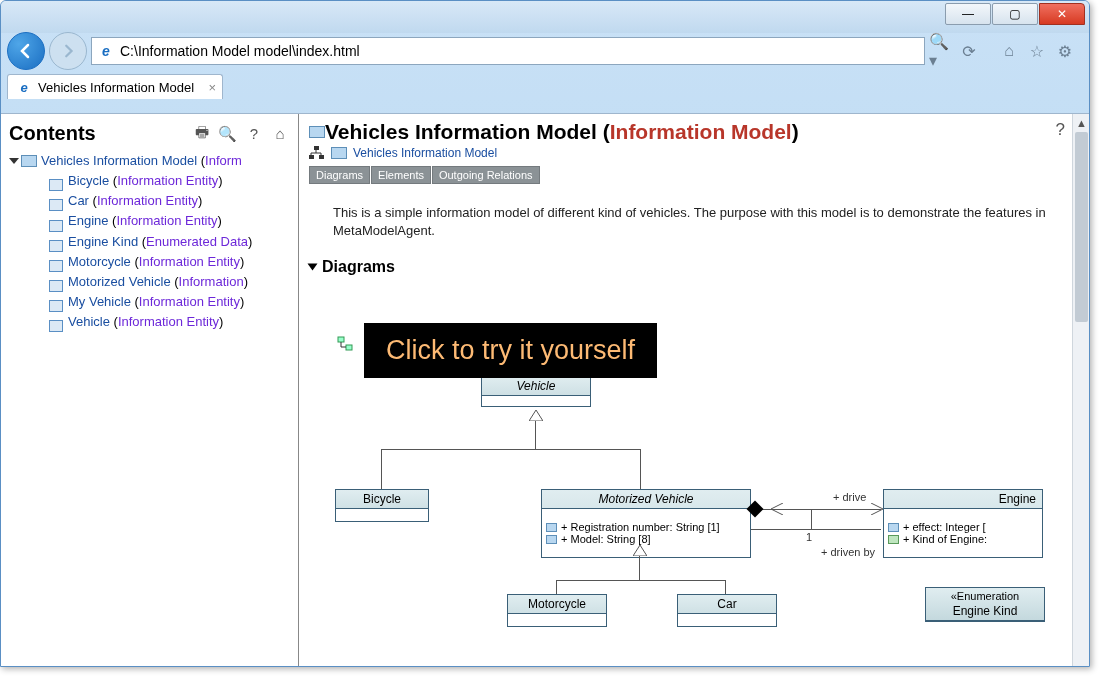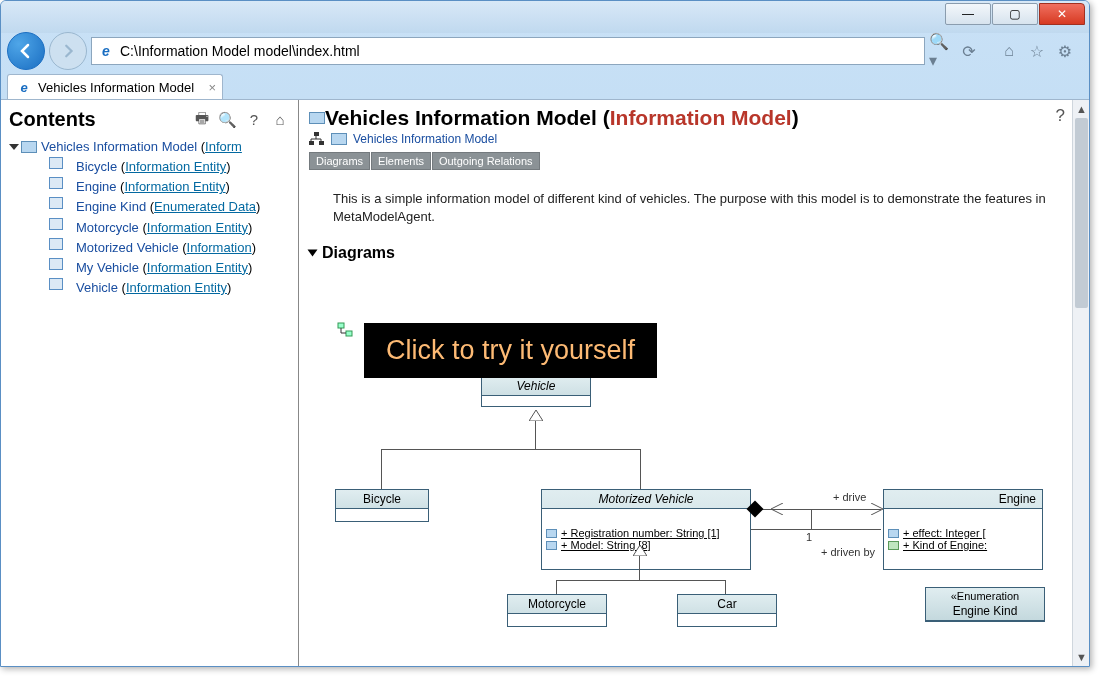--- a/index.html
+++ b/index.html
@@ -112,20 +112,21 @@
 }
 .tab-close {
   position: absolute; right: 6px; color: #888; font-size: 13px;
 }
 .content-area {
   background: #fff;
   height: calc(100% - 98px);
   border-top: 1px solid #9fb6cd;
   display: flex;
   position: relative;
+  margin-top: 14px;
 }
 .sidebar {
   width: 298px;
   border-right: 1px solid #888;
   padding: 6px 4px;
   overflow: hidden;
   background: #fff;
 }
 .sb-header {
   display: flex;
@@ -139,23 +140,23 @@
 }
 .sb-tools { display: flex; gap: 6px; }
 .sb-tool { width: 20px; height: 20px; display: flex; align-items: center; justify-content: center; color: #555; font-size: 15px; }
 .tree {
   font-size: 13px;
   line-height: 1.55;
   padding-left: 6px;
 }
 .tree-root { display: flex; align-items: center; gap: 4px; }
 .tree-children { padding-left: 38px; }
-.tree-item { display: flex; align-items: flex-start; gap: 13px; white-space: nowrap; }
+.tree-item { display: flex; align-items: flex-end; gap: 5px; white-space: nowrap; }
 .link-blue { color: #1a4ea0; }
-.link-red { color: #0369a1; text-decoration: underline; }
+.link-red { color: #6d28d9; }
 .node-icon {
   width: 14px; height: 12px;
   border: 1px solid #5a8fc4;
   background: #dce9f5;
   display: inline-block;
 }
 .folder-icon {
   width: 16px; height: 12px;
   background: #b8d7f0;
   border: 1px solid #5d8fb8;
@@ -211,21 +212,21 @@
   left: 330px; top: 380px; width: 760px; height: 280px;
 }
 .uml-box {
   position: absolute;
   border: 1px solid #3a5f77;
   background: linear-gradient(#e0edf0, #c3d8dd);
   font-size: 12px;
   text-align: center;
 }
 .uml-box .head { border-bottom: 1px solid #3a5f77; padding: 2px 6px; font-style: italic; }
-.uml-box .body { text-align: left; padding: 18px 4px; background: #fff; text-decoration: underline; }
+.uml-box .body { text-align: left; padding: 12px 4px; background: #fff; }
 .uml-row { display:flex; align-items:center; gap:4px; font-size:11px; }
 .attr-ic { width:11px; height:9px; background:#b8d7f0; border:1px solid #5d8fb8; display:inline-block;}
 .line { position:absolute; background:#555; }
 .tri-outline {
   position:absolute; width:14px; height:11px;
 }
 .tri-outline svg{ width:14px; height:11px; display:block;}
 .lbl { position:absolute; font-size:11px; color:#333; }
 .diamond {
   position:absolute; width:12px; height:12px; background:#000; transform: rotate(45deg);
@@ -307,20 +308,24 @@
           <span class="folder-icon"></span>
           <span><span class="link-blue">Vehicles Information Model</span><span> (</span><span class="link-red">Inform</span></span>
         </div>
         <div class="tree-children" id="tree-children">
             <div class="tree-item">
               <span class="node-icon"></span>
               <span><span class="link-blue">Bicycle</span> (<span class="link-red">Information Entity</span>)</span>
             </div>
             <div class="tree-item">
               <span class="node-icon"></span>
+              <span><span class="link-blue">Car</span> (<span class="link-red">Information Entity</span>)</span>
+            </div>
+            <div class="tree-item">
+              <span class="node-icon"></span>
               <span><span class="link-blue">Engine</span> (<span class="link-red">Information Entity</span>)</span>
             </div>
             <div class="tree-item">
               <span class="node-icon"></span>
               <span><span class="link-blue">Engine Kind</span> (<span class="link-red">Enumerated Data</span>)</span>
             </div>
             <div class="tree-item">
               <span class="node-icon"></span>
               <span><span class="link-blue">Motorcycle</span> (<span class="link-red">Information Entity</span>)</span>
             </div>

